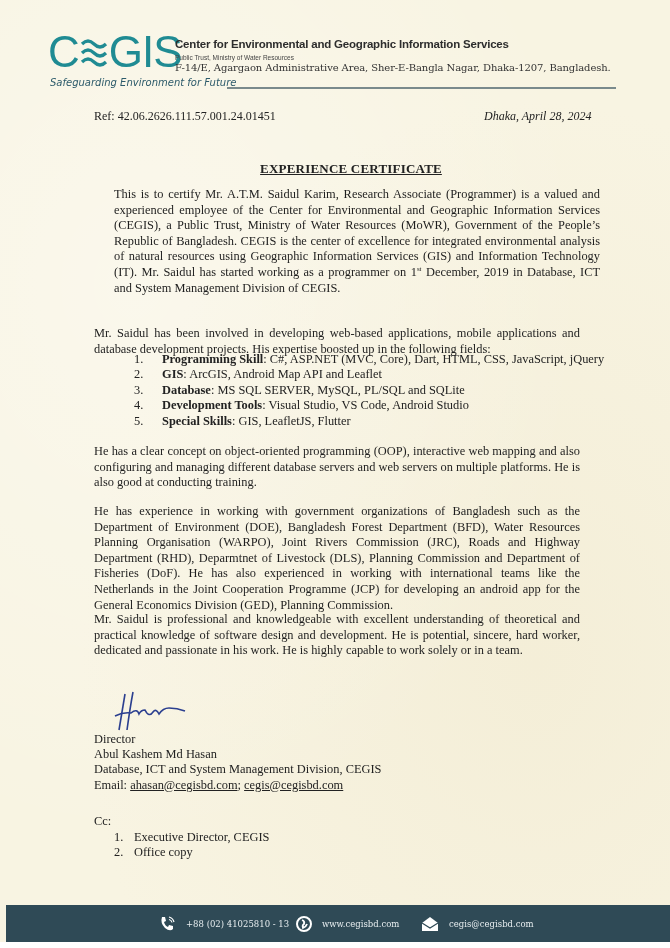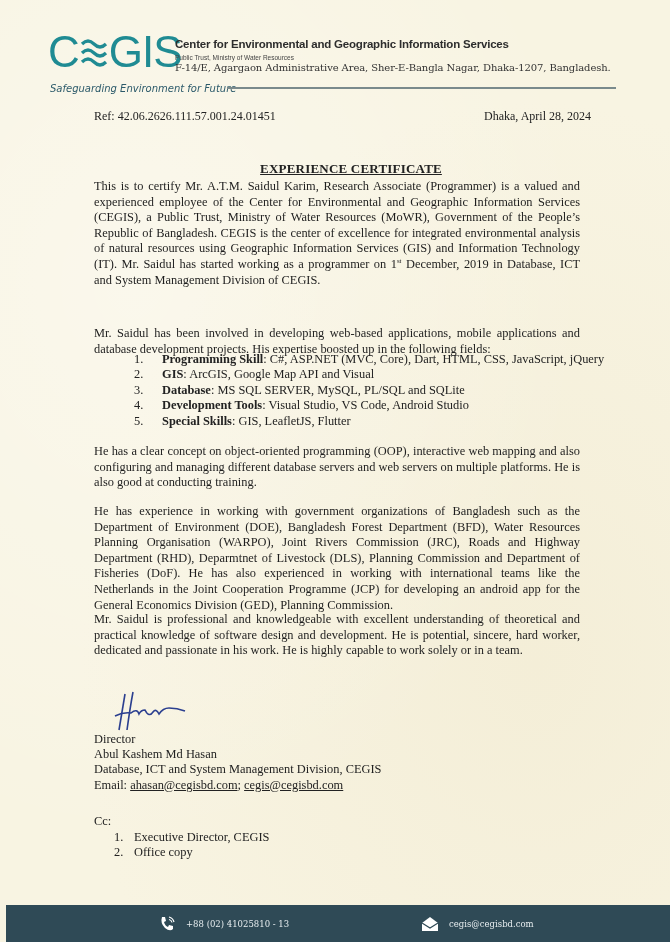--- a/index.html
+++ b/index.html
@@ -36,42 +36,42 @@
     font-size: 6.5px; color: #444;
   }
   .org-address {
     position: absolute; left: 175px; top: 62px;
     font-family: "DejaVu Serif", serif;
     font-size: 10px; color: #333; letter-spacing: -0.1px;
   }
   .tagline {
     position: absolute; left: 50px; top: 77px;
     font-family: "DejaVu Sans", sans-serif; font-style: italic;
-    font-size: 10px; color: #2c5a6a; margin-top: 6px;
+    font-size: 10px; color: #2c5a6a;
   }
   .header-rule {
     position: absolute; left: 227px; top: 87px; width: 389px; height: 1.5px;
     background: #7a8a8c;
   }
   
   .ref, .date {
     position: absolute; top: 109px; font-size: 12px; color: #222;
   }
   .ref { left: 94px; }
-  .date { left: 484px; }
+  .date { left: 484px; font-style: italic; }
   .title {
     position: absolute; left: 0; width: 670px; top: 161px; text-align: center;
     font-size: 13px; font-weight: bold; text-decoration: underline; letter-spacing: 0.2px; margin-left: 16px;
   }
   .para {
     position: absolute; left: 94px; width: 486px;
     font-size: 12.4px; line-height: 15.6px; text-align: justify;
     color: #1e1e1e;
   }
-  .p1 { top: 179px; }
+  .p1 { top: 187px; margin-left: 20px; }
   .p2 { top: 326px; }
   .skills {
     position: absolute; left: 134px; top: 352px; margin: 0; padding: 0; list-style: none;
     font-size: 12.4px; line-height: 15.4px;
   }
   .skills li { position: relative; padding-left: 28px; }
   .skills .num { position: absolute; left: 0; }
   .p3 { top: 444px; }
   .p4 { top: 504px; }
   .p5 { top: 612px; }
@@ -126,21 +126,21 @@
   <div class="date">Dhaka, April 28, 2024</div>
 
   <div class="title">EXPERIENCE CERTIFICATE</div>
 
   <div class="para p1"><span>This is to certify Mr. A.T.M. Saidul Karim, Research Associate (Programmer) is a valued and experienced employee of the Center for Environmental and Geographic Information Services (CEGIS), a Public Trust, Ministry of Water Resources (MoWR), Government of the People’s Republic of Bangladesh. CEGIS is the center of excellence for integrated environmental analysis of natural resources using Geographic Information Services (GIS) and Information Technology (IT). Mr. Saidul has started working as a programmer on 1</span><sup>st</sup><span> December, 2019 in Database, ICT and System Management Division of CEGIS.</span></div>
 
   <div class="para p2">Mr. Saidul has been involved in developing web-based applications, mobile applications and database development projects. His expertise boosted up in the following fields:</div>
 
   <ul class="skills">
     <li><span class="num">1.</span><b>Programming Skill</b><span>: C#, ASP.NET (MVC, Core), Dart, HTML, CSS, JavaScript, jQuery</span></li>
-    <li><span class="num">2.</span><b>GIS</b><span>: ArcGIS, Google Map API and Visual</span></li>
+    <li><span class="num">2.</span><b>GIS</b><span>: ArcGIS, Android Map API and Leaflet</span></li>
     <li><span class="num">3.</span><b>Database</b><span>:  MS SQL SERVER, MySQL, PL/SQL and SQLite</span></li>
     <li><span class="num">4.</span><b>Development Tools</b><span>: Visual Studio, VS Code, Android Studio</span></li>
     <li><span class="num">5.</span><b>Special Skills</b><span>: GIS, LeafletJS, Flutter</span></li>
   </ul>
 
   <div class="para p3">He has a clear concept on object-oriented programming (OOP), interactive web mapping and also configuring and managing different database servers and web servers on multiple platforms. He is also good at conducting training.</div>
   <div class="para p4">He has experience in working with government organizations of Bangladesh such as the Department of Environment (DOE), Bangladesh Forest Department (BFD), Water Resources Planning Organisation (WARPO), Joint Rivers Commission (JRC), Roads and Highway Department (RHD), Deparmtnet of Livestock (DLS), Planning Commission and Department of Fisheries (DoF). He has also experienced in working with international teams like the Netherlands in the Joint Cooperation Programme (JCP) for developing an android app for the General Economics Division (GED), Planning Commission.</div>
   <div class="para p5">Mr. Saidul is professional and knowledgeable with excellent understanding of theoretical and practical knowledge of software design and development. He is potential, sincere, hard worker, dedicated and passionate in his work. He is highly capable to work solely or in a team.</div>
 
   <svg class="signature" viewBox="0 0 80 50">
@@ -163,20 +163,27 @@
 
   <div class="footer">
     <div class="footer-item fi-phone">
       <svg width="18" height="18" viewBox="0 0 18 18">
         <path d="M4 2 L7 2 L8 6 L6 7 Q7 11 10 12 L11 10 L15 11 L15 14 Q12 17 7 13 Q2 8 4 2 Z" fill="#fff"></path>
         <path d="M11 2 Q15 3 16 7" stroke="#fff" stroke-width="1.2" fill="none"></path>
         <path d="M11 4.5 Q13.5 5 14 7.5" stroke="#fff" stroke-width="1.2" fill="none"></path>
       </svg>
       <span>+88 (02) 41025810 - 13</span>
     </div>
+    <div class="footer-item fi-web">
+      <svg width="16" height="16" viewBox="0 0 16 16">
+        <circle cx="8" cy="8" r="7" stroke="#fff" stroke-width="2" fill="none"></circle>
+        <path d="M6 4 Q9 5 8 8 Q6 9 7 12 Q10 11 11 8" stroke="#fff" stroke-width="1.8" fill="none"></path>
+      </svg>
+      <a>www.cegisbd.com</a>
+    </div>
     <div class="footer-item fi-mail">
       <svg width="18" height="16" viewBox="0 0 18 16">
         <path d="M1 7 L9 1 L17 7 L17 15 L1 15 Z" fill="#fff"></path>
         <path d="M1 7 L9 12 L17 7" stroke="#2f4a56" stroke-width="1.2" fill="none"></path>
       </svg>
       <a>cegis@cegisbd.com</a>
     </div>
   </div>
   <div class="bottom-white"></div>
 </div>

